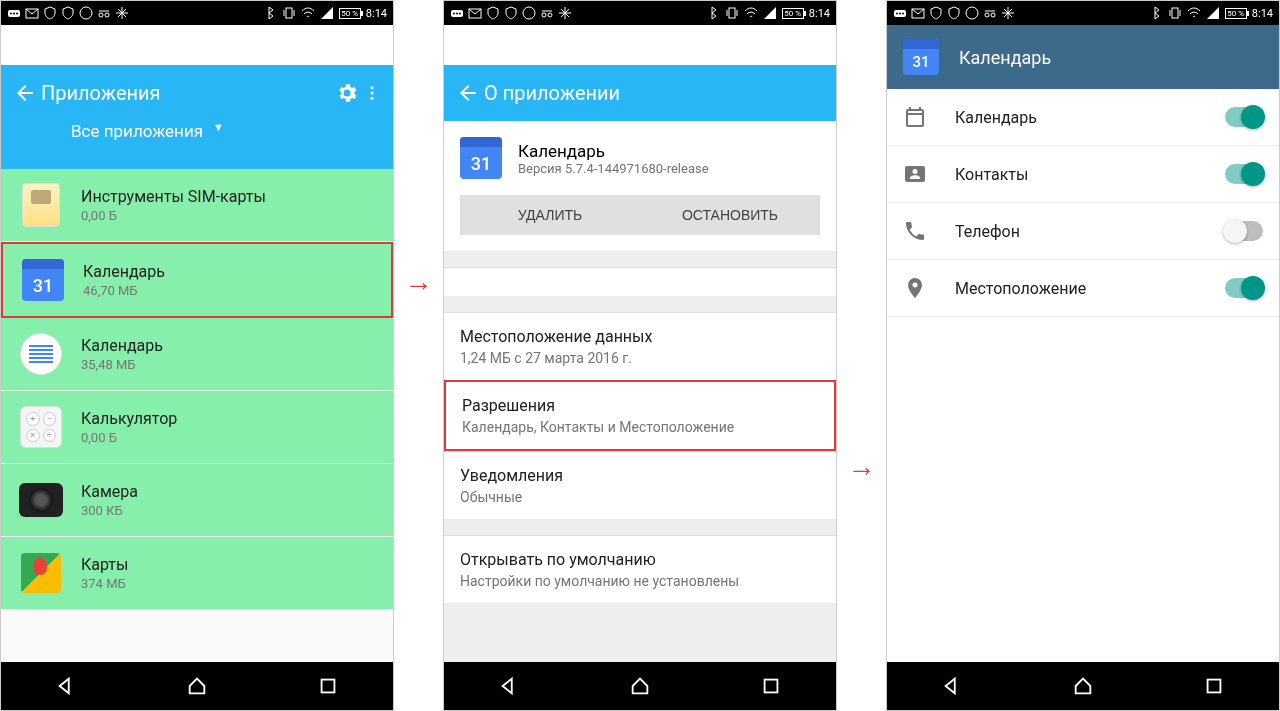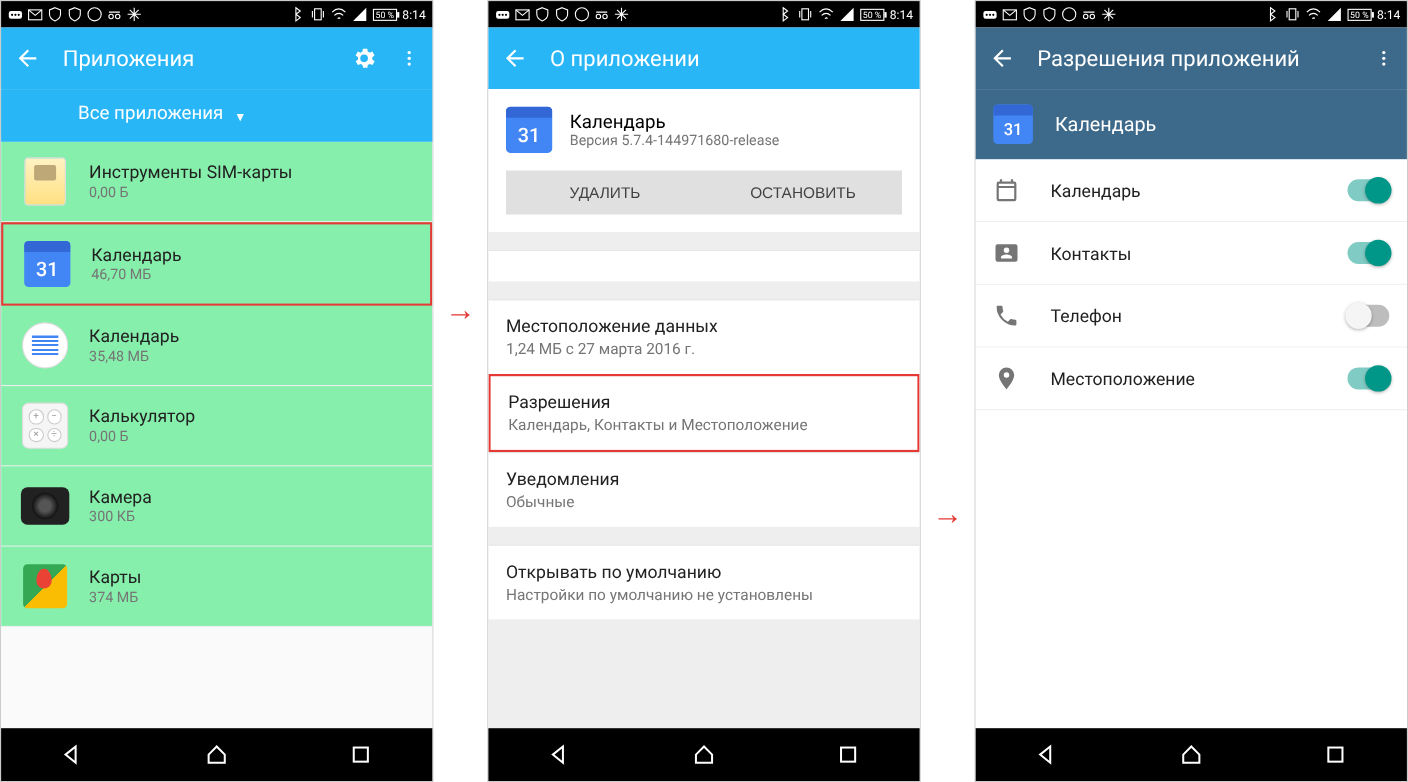--- a/index.html
+++ b/index.html
@@ -8,25 +8,25 @@
 .arrow-gap { width: 49px; display: flex; align-items: center; justify-content: center; margin-top: 265px; }
 .arrow-red { color: #e53935; font-size: 28px; font-weight: bold; }
 
 .statusbar { height: 24px; background: #000; color: #fff; display: flex; align-items: center; padding: 0 6px; font-size: 11px; }
 .statusbar .left { display: flex; gap: 4px; align-items: center; }
 .statusbar .right { margin-left: auto; display: flex; gap: 5px; align-items: center; }
 .statusbar svg { width: 14px; height: 14px; fill: #fff; }
 .bat { border: 1px solid #fff; width: 22px; height: 11px; position: relative; display: inline-flex; align-items: center; justify-content: center; font-size: 8px; }
 .bat::after { content: ''; position: absolute; right: -3px; top: 2px; width: 2px; height: 5px; background: #fff; }
 
-.appbar { height: 56px; background: #29b6f6; color: #fff; display: flex; align-items: center; padding: 0 12px; gap: 20px; }
+.appbar { height: 56px; background: #29b6f6; color: #fff; display: flex; align-items: center; padding: 0 12px; gap: 4px; margin-top: 40px; }
 .appbar.dark { background: #3d6a8a; }
 .appbar .title { font-size: 20px; font-weight: 400; flex: 1; }
 .appbar .ab-icon { width: 24px; height: 24px; fill: #fff; }
-.tabbar { height: 48px; background: #29b6f6; color: #fff; display: flex; align-items: flex-end; padding: 0 16px 16px 70px; font-size: 17px; }
+.tabbar { height: 48px; background: #29b6f6; color: #fff; display: flex; align-items: flex-start; padding: 0 16px 16px 70px; font-size: 17px; }
 .tabbar .drop { margin-left: 10px; font-size: 11px; }
 
 .content { flex: 1; background: #fafafa; overflow: hidden; }
 .content.white { background: #fff; }
 .content.grey { background: #eeeeee; }
 
 .row { display: flex; align-items: center; padding: 12px 16px; background: #86efac; border-bottom: 1px solid #eee; min-height: 72px; }
 .row .icon-slot { width: 48px; height: 48px; margin-right: 16px; display: flex; align-items: center; justify-content: center; }
 .row .txt { flex: 1; }
 .row .primary { font-size: 16px; color: #212121; }
@@ -384,31 +384,20 @@
           <path d="M1 5c4-4 8-4 12 0M3 8c2.5-2.5 5.5-2.5 8 0M6 11c1-1 2-1 2 0" fill="none" stroke="#fff"></path>
         </svg>
       <svg>
           <path d="M1 13l12-12v12z" fill="#fff"></path>
         </svg>
       <span class="bat">50 %</span>
       <span>8:14</span>
     </div>
   </div>
 
-  <div class="appbar dark">
-    <svg class="ab-icon" viewBox="0 0 24 24">
-        <path d="M20 11H7.8l5.6-5.6L12 4l-8 8 8 8 1.4-1.4L7.8 13H20z" fill="#fff"></path>
-      </svg>
-    <span class="title">Разрешения приложений</span>
-    <svg class="ab-icon" viewBox="0 0 24 24" style="width:18px">
-        <circle cx="12" cy="5" r="2" fill="#fff"></circle>
-        <circle cx="12" cy="12" r="2" fill="#fff"></circle>
-        <circle cx="12" cy="19" r="2" fill="#fff"></circle>
-      </svg>
-  </div>
 
   <div class="perm-head">
     <div class="cal-ico" style="width:36px;height:36px">
         <div class="top"></div>
         <div class="num" style="font-size:15px">31</div>
       </div>
     <span style="font-size:18px">Календарь</span>
   </div>
 
   <div class="content white">

